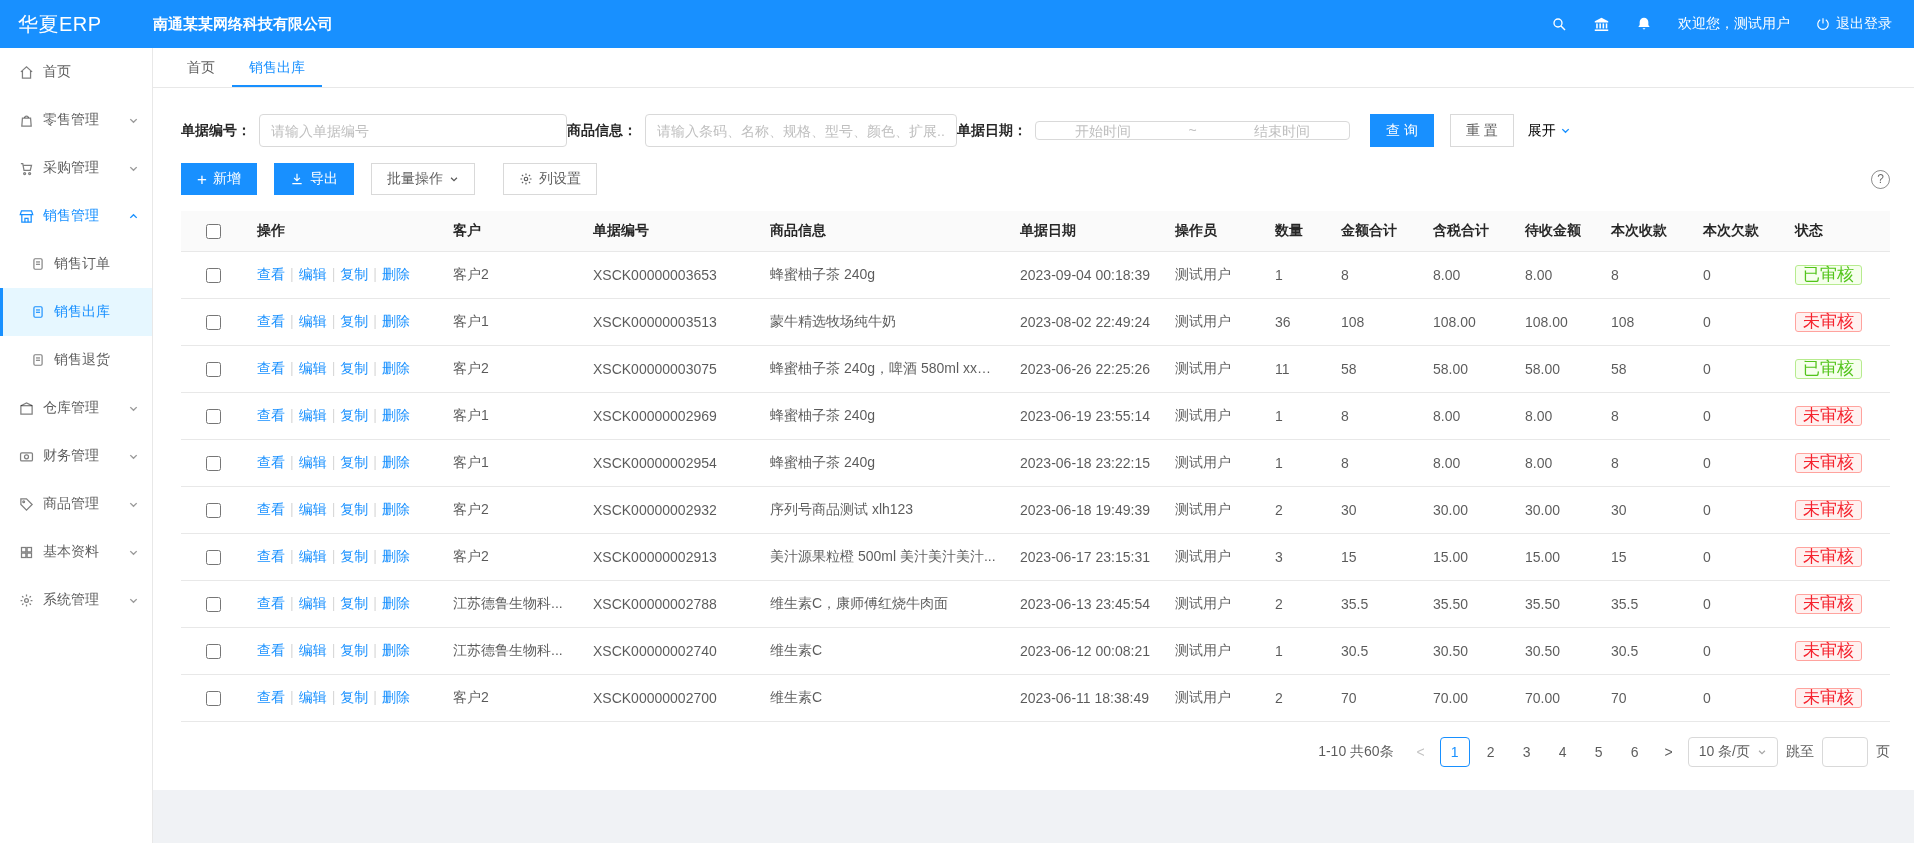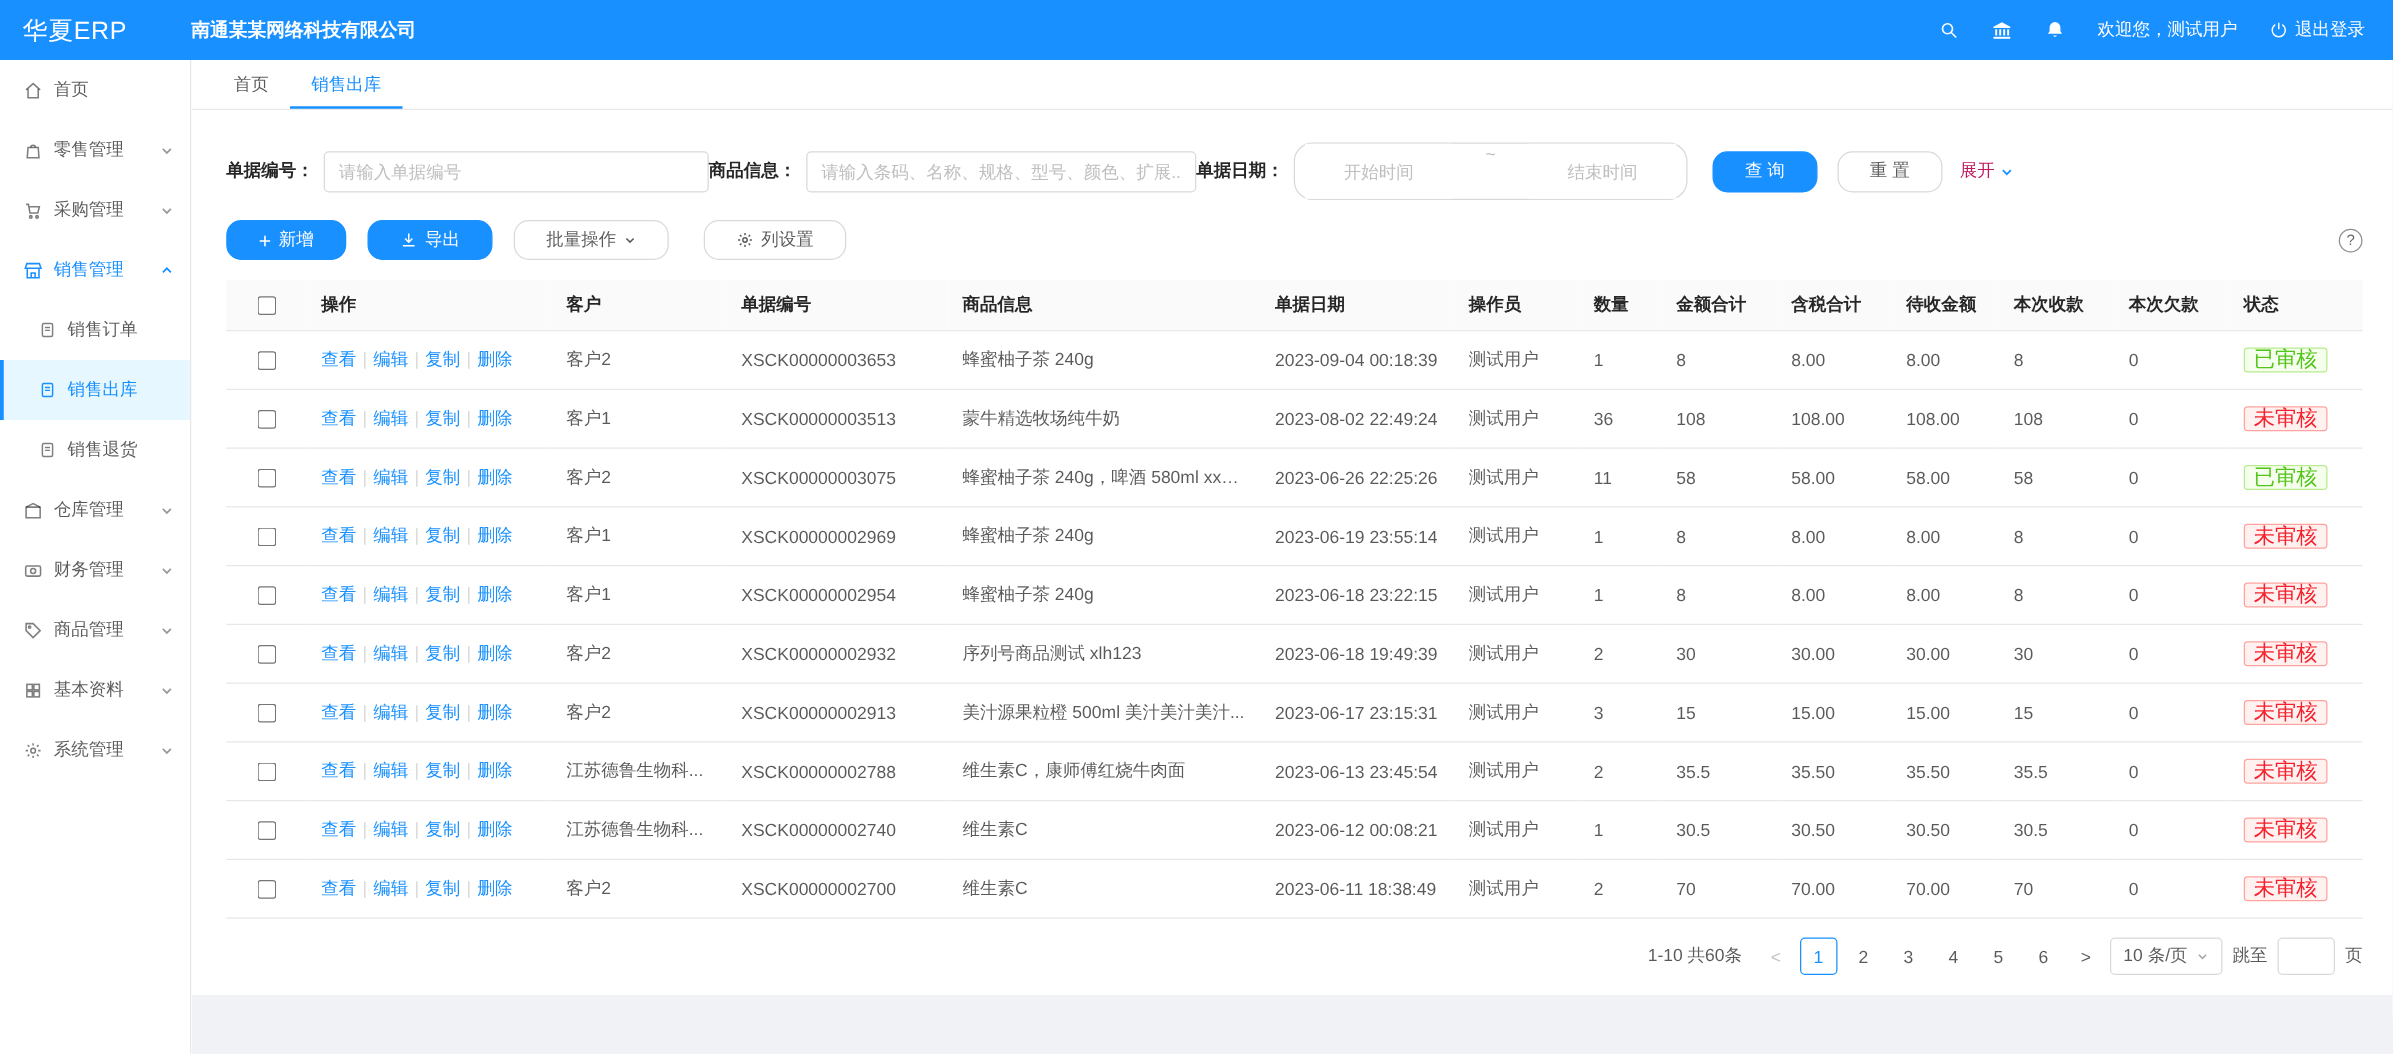--- a/index.html
+++ b/index.html
@@ -37,29 +37,29 @@
 
 
 .filter-row{display:flex;align-items:center}
 .fgroup{display:flex;align-items:center;gap:8px}
 .fgroup+.fgroup{margin-left:0}
 .flabel{font-weight:700;color:rgba(0,0,0,.85);white-space:nowrap}
 .input{height:33px;border:1px solid #d9d9d9;border-radius:4px;padding:0 11px;color:rgba(0,0,0,.65);background:#fff}
 .input::placeholder{color:#bfbfbf}
 .f-doc{width:308px}
 .f-prod{width:312px}
-.range{width:315px;height:46px;border:1px solid #d9d9d9;border-radius:15px;display:flex;padding:0 8px;background:#fff}
+.range{width:315px;height:19px;border:1px solid #d9d9d9;border-radius:4px;display:flex;padding:0 8px;background:#fff}
 .range-in{border:none;width:118px;text-align:center;color:rgba(0,0,0,.65)}
 .range-in::placeholder{color:#bfbfbf}
 .tilde{color:#bfbfbf;flex:1;text-align:center}
-.btn{height:33px;border:1px solid #d9d9d9;border-radius:12px;background:#fff;color:rgba(0,0,0,.65);padding:0 25px;display:inline-flex;align-items:center;gap:6px;white-space:nowrap}
+.btn{height:33px;border:1px solid #d9d9d9;border-radius:0;background:#fff;color:rgba(0,0,0,.65);padding:0 15px;display:inline-flex;align-items:center;gap:6px;white-space:nowrap}
 .btn.primary{background:#1890ff;border-color:#1890ff;color:#fff}
 .btn-search{margin-left:20px}
 .btn-reset{margin-left:16px}
-.expand-link{color:#be185d;display:inline-flex;align-items:center;gap:4px;margin-left:14px;white-space:nowrap}
+.expand-link{color:#000000;display:inline-flex;align-items:center;gap:4px;margin-left:14px;white-space:nowrap}
 
 
 .toolbar{display:flex;align-items:center;gap:17px;margin-top:16px}
 .toolbar .btn{height:32px}
 .btn-cols{margin-left:11px}
 .plus{font-size:17px;line-height:1;font-weight:400}
 .help{margin-left:auto;width:19px;height:19px;border:1px solid rgba(0,0,0,.45);border-radius:50%;display:flex;align-items:center;justify-content:center;font-size:12px;color:rgba(0,0,0,.6);cursor:pointer}
 
 
 .tablewrap{margin-top:16px}

